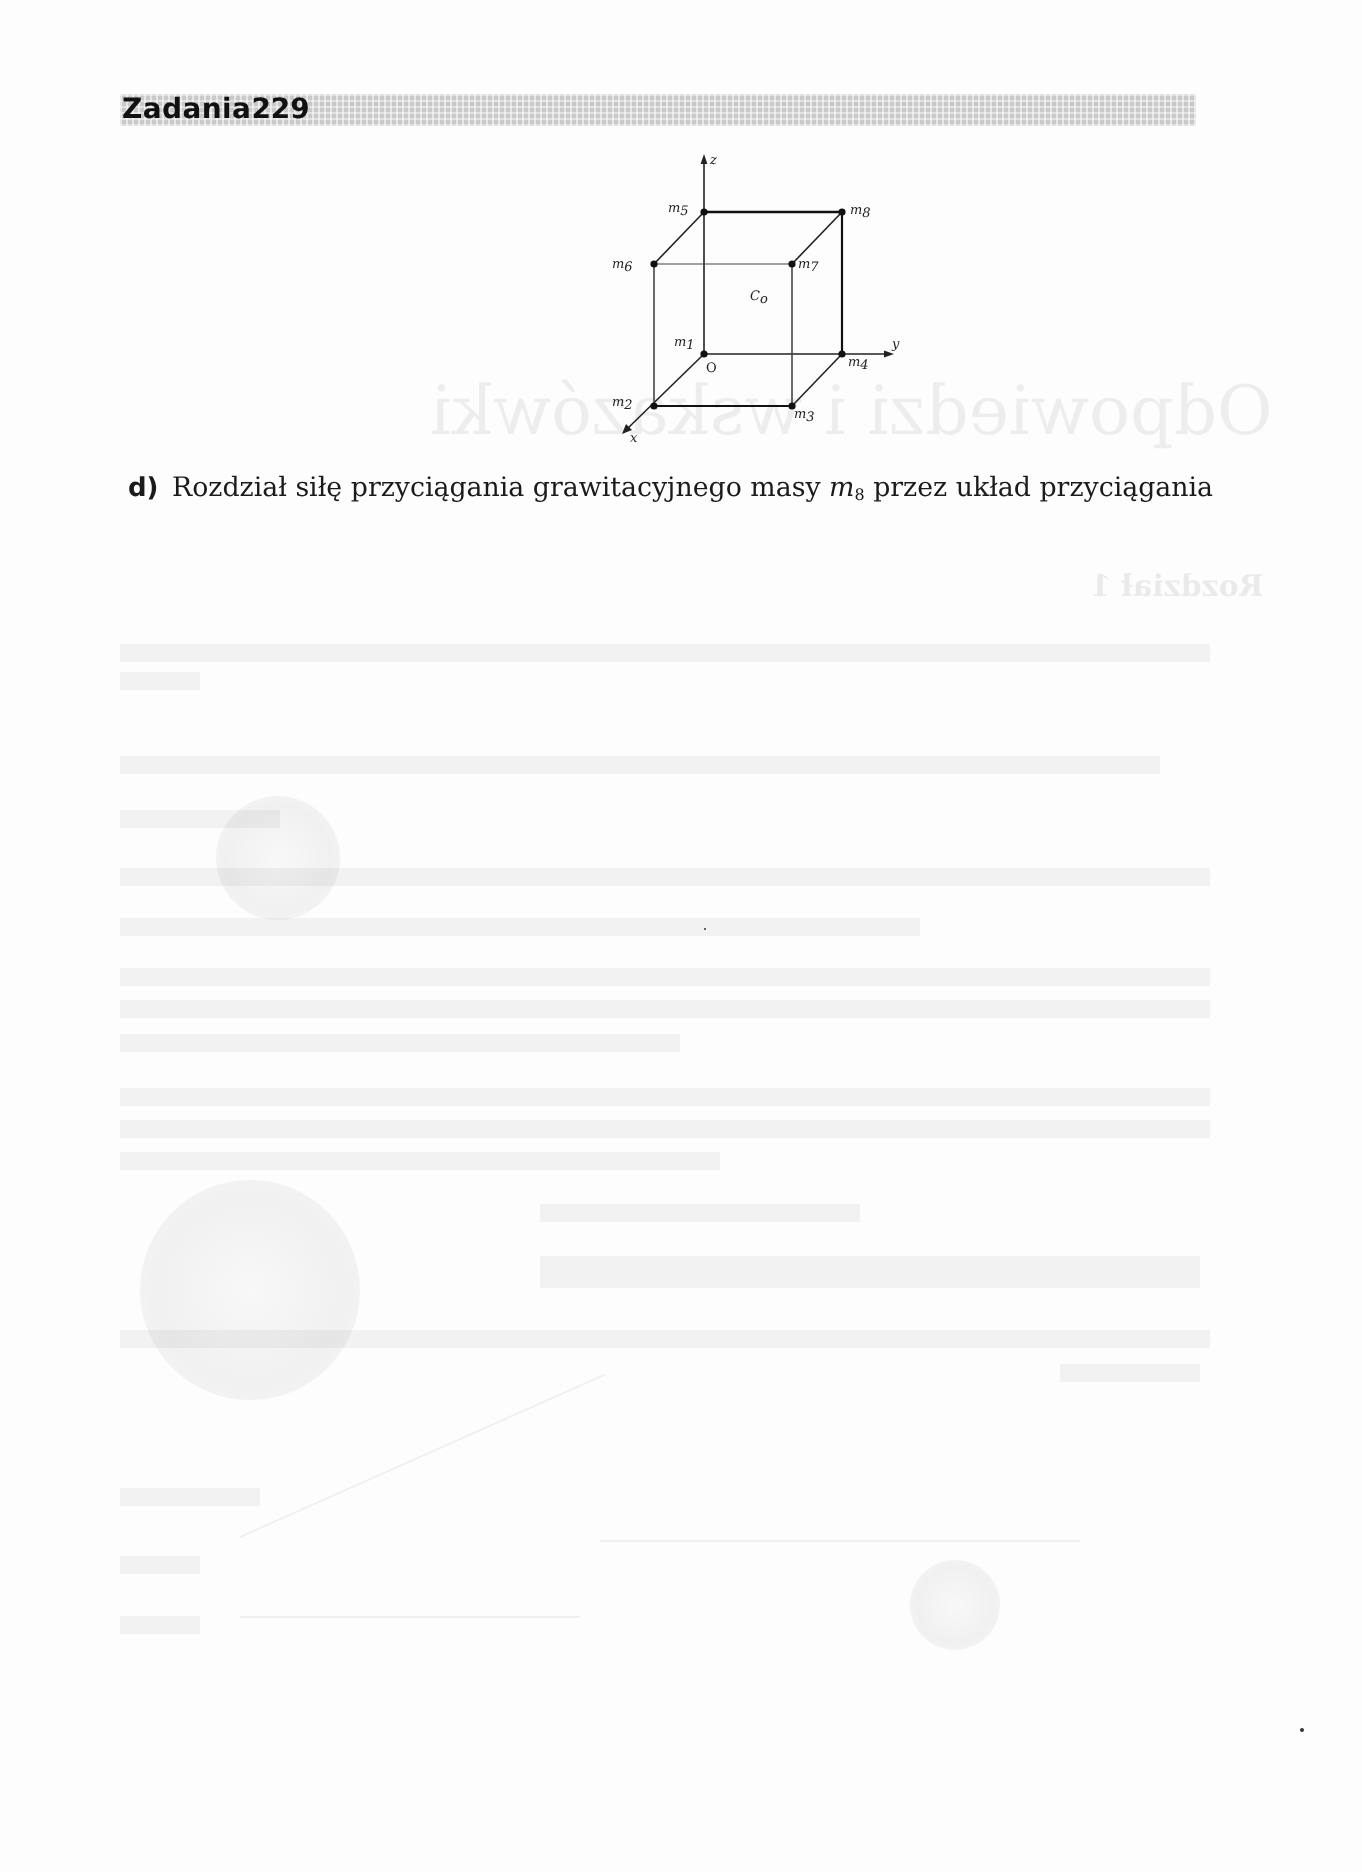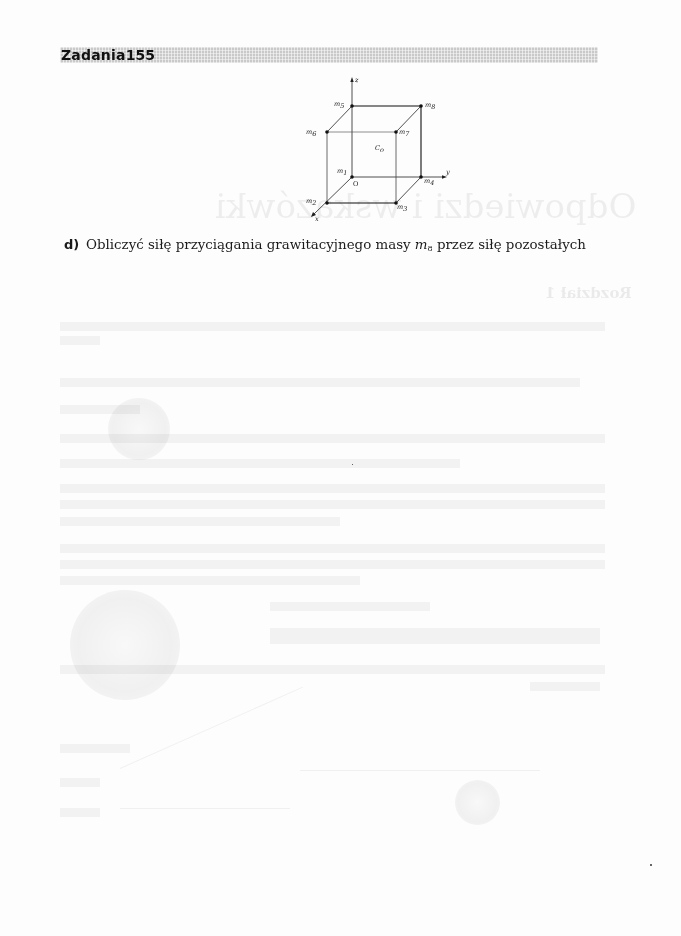--- a/index.html
+++ b/index.html
@@ -186,21 +186,21 @@
   <div class="ghost-block" style="top:808px; width:40px;"></div>
   <div class="ghost-line" style="left:120px; top:808px; width:170px;"></div>
   <div class="ghost-line" style="left:300px; top:770px; width:240px;"></div>
   <div class="ghost-line" style="left:120px; top:768px; width:200px; transform: rotate(-24deg); transform-origin: left;"></div>
 
   <div class="speck" style="left:650px; top:864px;"></div>
   <div class="speck" style="left:352px; top:464px; width:1px; height:1px;"></div>
 
   <div class="running-header">
     <span class="section-title">Zadania</span>
-    <span class="page-number">155</span>
+    <span class="page-number">229</span>
   </div>
 
   <div class="figure">
     <svg viewBox="290 72 180 150" xmlns="http://www.w3.org/2000/svg">
 
       <line x1="352" y1="177" x2="352" y2="80" stroke="#222" stroke-width="0.8"></line>
       <polygon points="352,77 350.3,82 353.7,82" fill="#222"></polygon>
 
       <line x1="352" y1="177" x2="443" y2="177" stroke="#222" stroke-width="0.8"></line>
       <polygon points="447,177 442,175.3 442,178.7" fill="#222"></polygon>
@@ -245,17 +245,17 @@
       <text x="424" y="183"><tspan>m</tspan><tspan class="sub" dy="1.5">4</tspan></text>
       <text x="334" y="106"><tspan>m</tspan><tspan class="sub" dy="1.5">5</tspan></text>
       <text x="306" y="134"><tspan>m</tspan><tspan class="sub" dy="1.5">6</tspan></text>
       <text x="399" y="134"><tspan>m</tspan><tspan class="sub" dy="1.5">7</tspan></text>
       <text x="425" y="107"><tspan>m</tspan><tspan class="sub" dy="1.5">8</tspan></text>
     </svg>
   </div>
 
   <div class="problem">
     <div class="line">
-      <span class="problem-label">d)</span><span>Obliczyć siłę przyciągania grawitacyjnego masy </span><span class="math"><span>m</span><sub>8</sub></span><span> przez siłę pozostałych</span>
+      <span class="problem-label">d)</span><span>Rozdział siłę przyciągania grawitacyjnego masy </span><span class="math"><span>m</span><sub>8</sub></span><span> przez układ przyciągania</span>
     </div>
   </div>
 
 </div>
 
 </body></html>

